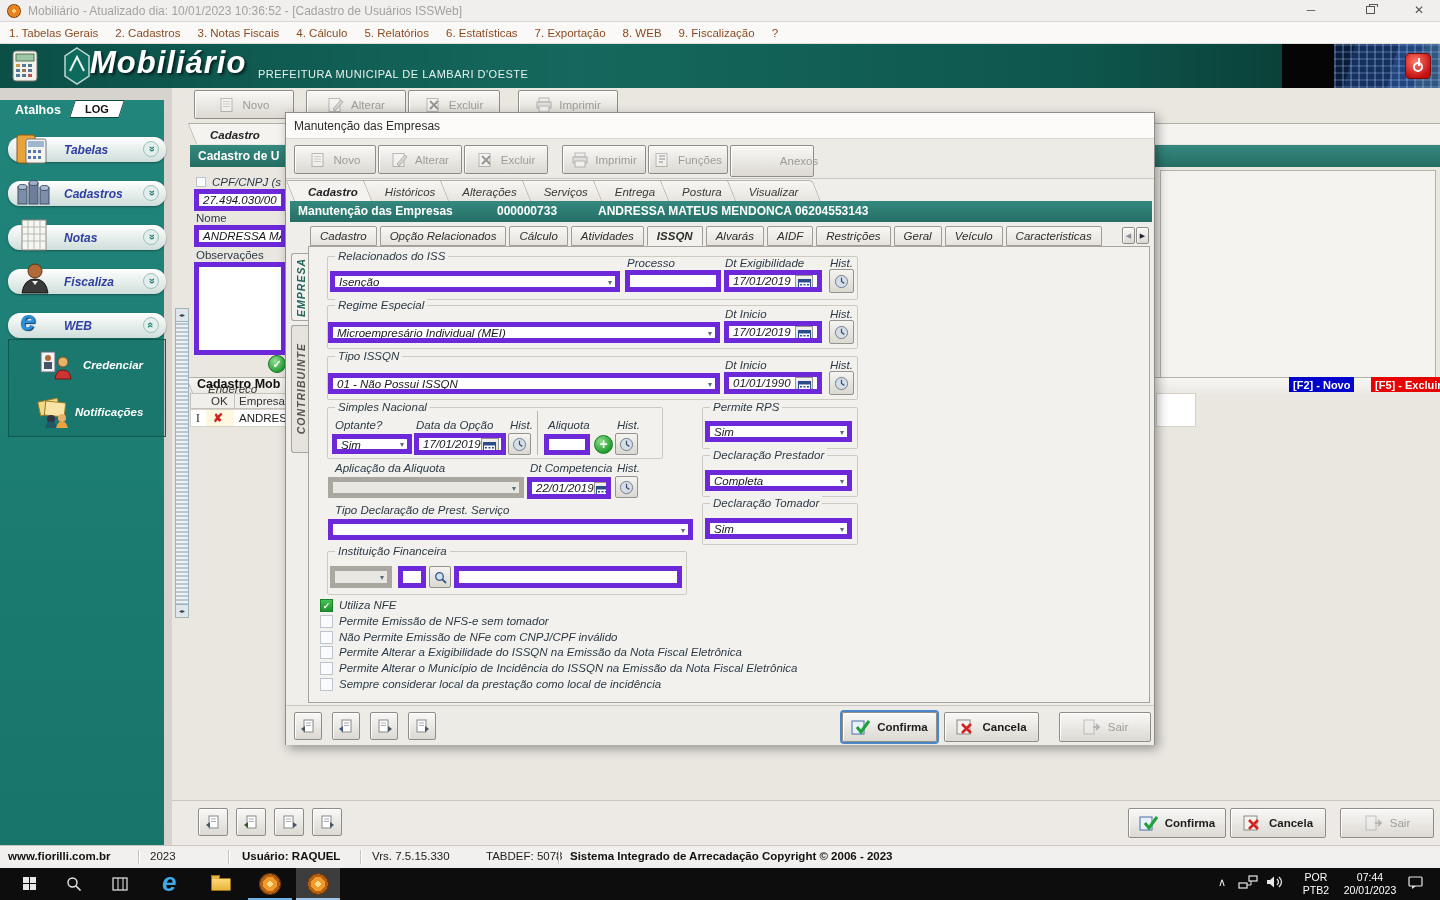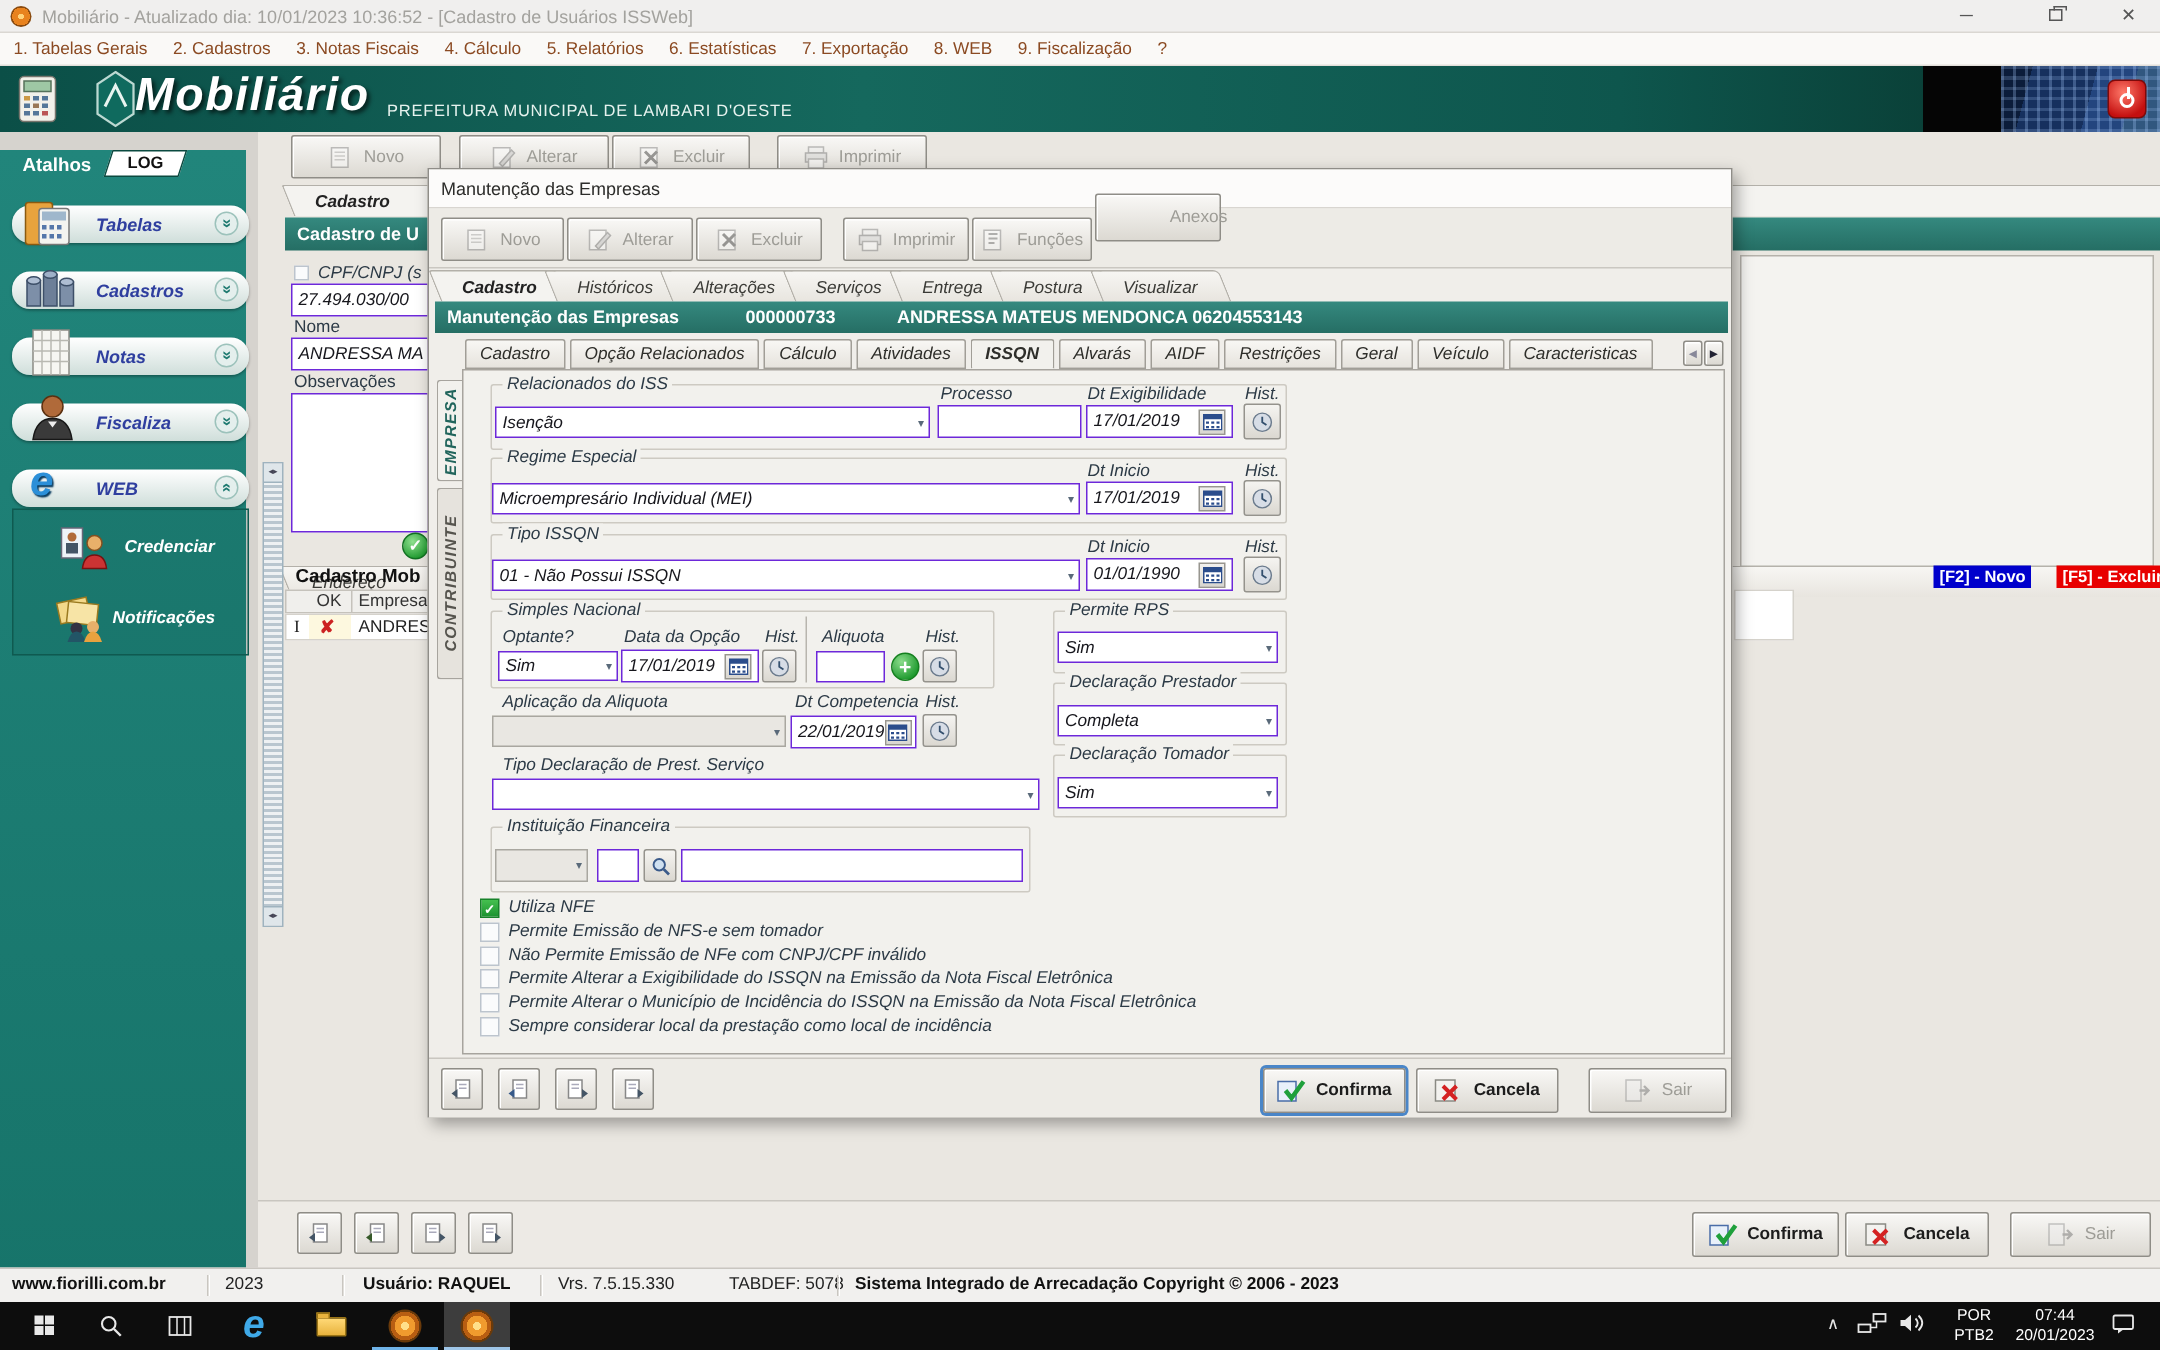--- a/index.html
+++ b/index.html
@@ -8,21 +8,21 @@
   .abs { position:absolute; }
 
   
   .btn { position:absolute; display:flex; align-items:center; justify-content:center; gap:6px;
          font-size:11.5px; color:#1c1c1c; background:linear-gradient(180deg,#f9f8f6,#dcd9d2);
          border:1px solid #8f8d87; border-radius:2px; box-shadow:inset 1px 1px 0 #ffffff; cursor:default; }
   .btn.disabled { color:#9d9c96; }
   .btn.disabled svg { opacity:.45; filter:grayscale(1); }
   .btn.focusring { box-shadow:0 0 0 2px #4a86c8, inset 1px 1px 0 #fff; }
 
-  .fld { position:absolute; background:#fff; border:1px solid #6d28d9; display:flex; align-items:center;
+  .fld { position:absolute; background:#fff; border:5px solid #6d28d9; display:flex; 
          padding:0 4px; font-style:italic; font-size:11.5px; color:#16161c; overflow:hidden; white-space:nowrap; }
   .fld.gray { background:#e9e7e2; border-color:#a9a7a0; }
   .sel .chev { position:absolute; right:3px; top:50%; transform:translateY(-50%); font-size:8px; color:#5a6a7a; font-style:normal; }
   .calbtn { margin-left:auto; width:18px; height:17px; flex:none; background:linear-gradient(#f2f1ee,#d9d6cf);
             border:1px solid #98968f; display:flex; align-items:center; justify-content:center; }
   .histbtn { position:absolute; display:flex; align-items:center; justify-content:center;
              background:linear-gradient(#f5f4f1,#dbd8d1); border:1px solid #95938d; border-radius:2px; }
   .lb { position:absolute; font-style:italic; font-size:11.5px; color:#2c3a46; white-space:nowrap; line-height:13px; }
   .grp { position:absolute; border:1px solid #cdcac2; border-radius:2px; }
   .grp-lb { position:absolute; top:-8px; left:7px; background:#f2f1ed; padding:0 3px; font-style:italic;
@@ -406,21 +406,21 @@
       </svg>
     <span>Imprimir</span>
   </div>
   <div class="btn disabled" style="left:362px;top:32px;width:80px;height:29px;">
     <svg width="18" height="16" viewBox="0 0 18 16">
         <rect x="2" y="1.5" width="11" height="13" fill="#fefefe" stroke="#7a7a74"></rect>
         <path d="M5 4 h6 M5 7 h6 M5 10 h4" stroke="#3a6ab5" stroke-width="1.4"></path>
       </svg>
     <span>Funções</span>
   </div>
-  <div class="btn disabled" style="left:444px;top:16px;width:84px;height:32px;padding-left:48px;">
+  <div class="btn disabled" style="left:444px;top:32px;width:84px;height:32px;padding-left:48px;">
     <svg width="18" height="16" viewBox="0 0 18 16">
         <path d="M5 10 q0 4 4 4 q4 0 4 -4 V4 q0 -3 -3 -3 q-3 0 -3 3 v6" stroke="#8a8a84" fill="none" stroke-width="1.6"></path>
       </svg>
     <span>Anexos</span>
   </div>
 
   <div class="abs" style="left:8px;top:67px;height:21px;display:flex;">
     <div class="xtab selected">
         <span>Cadastro</span>
       </div>

